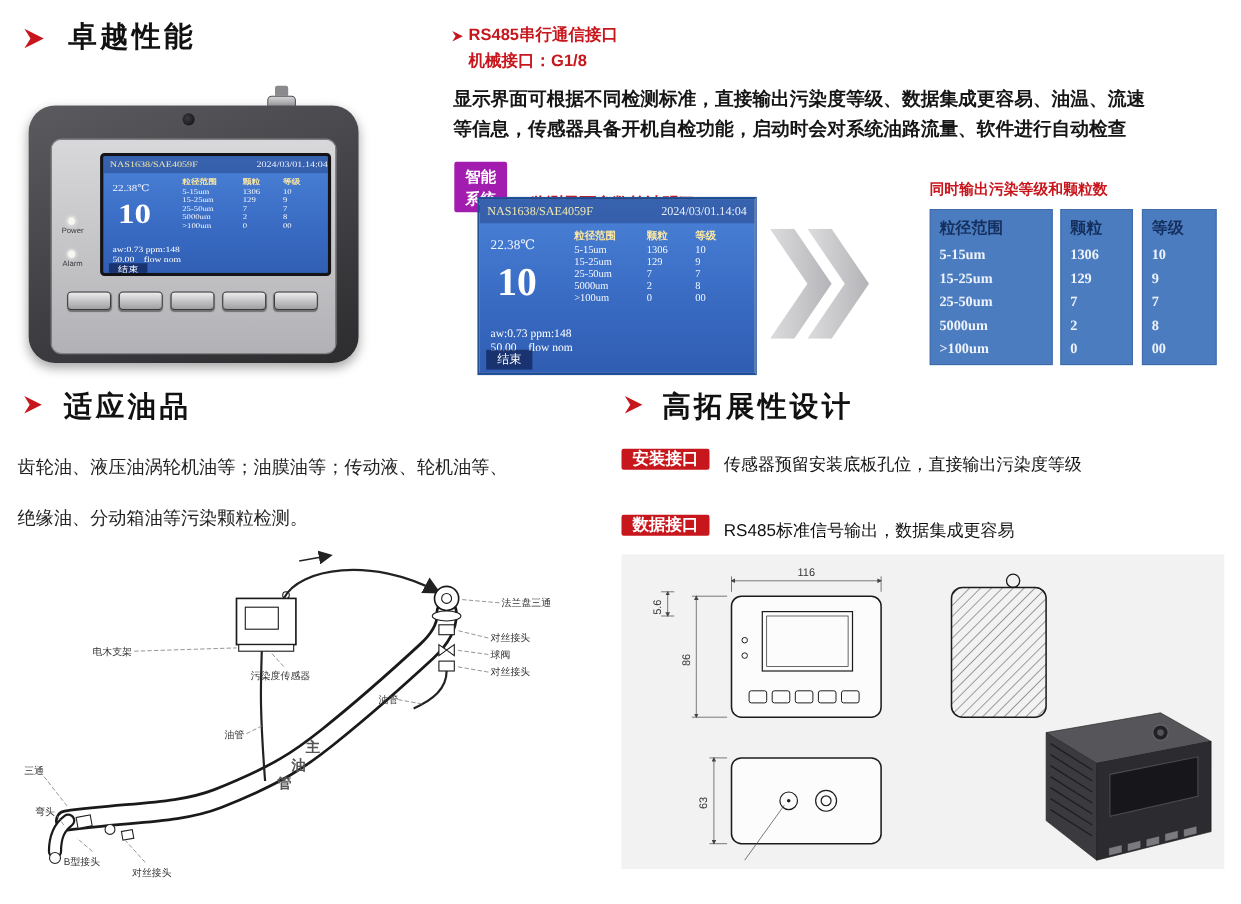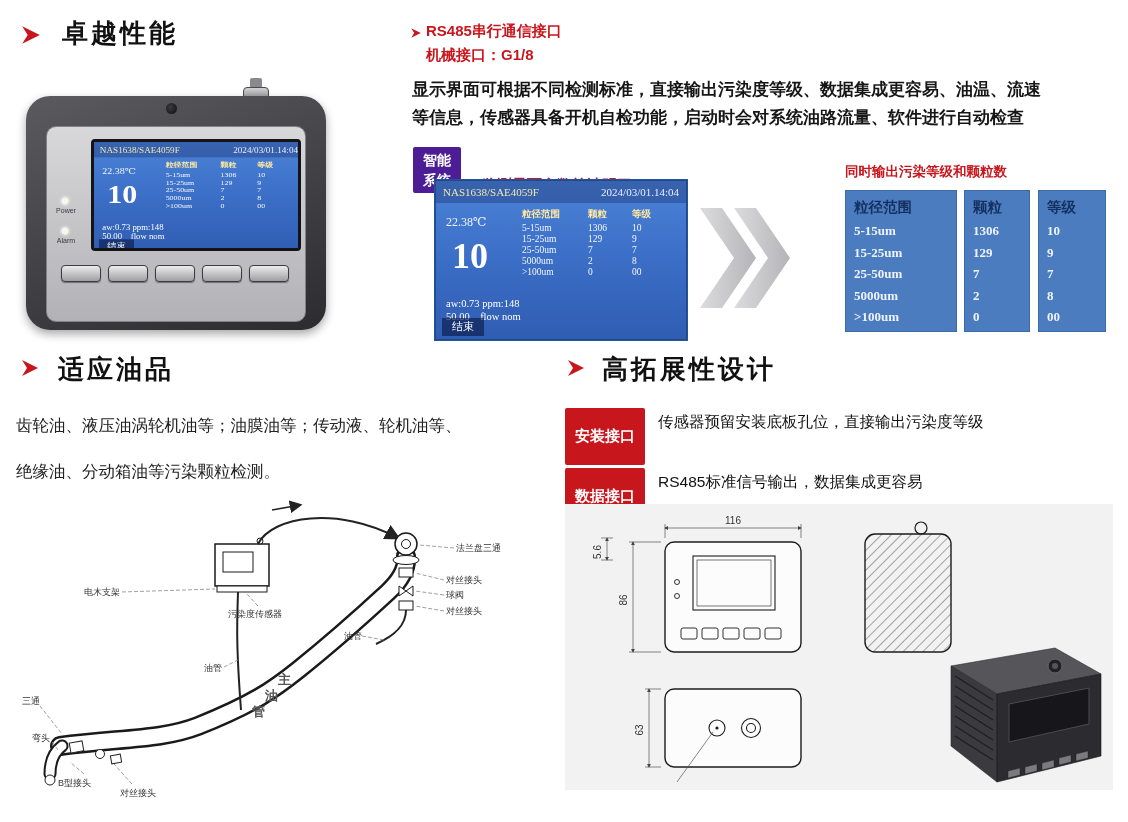--- a/index.html
+++ b/index.html
@@ -5,21 +5,21 @@
   * { margin:0; padding:0; box-sizing:border-box; }
   html,body { background:#fff; }
   body { font-family:"Liberation Sans","DejaVu Sans",sans-serif; color:#111; }
   .page { position:relative; width:1128px; height:822px; background:#fff; overflow:hidden; }
   .abs { position:absolute; }
   svg.abs { position:absolute; }
 
   .h-sec { position:absolute; font-size:26px; font-weight:bold; color:#111; letter-spacing:3px; }
   .red-line { position:absolute; color:#c8161d; font-weight:bold; font-size:15px; }
   .desc { position:absolute; left:412px; top:76px; width:712px; font-size:17px; font-weight:bold; color:#161616; line-height:28px; }
-  .badge-sys { position:absolute; left:413px; top:147px; width:48px; height:46px; background:#4c1d95; color:#fff;
+  .badge-sys { position:absolute; left:413px; top:147px; width:48px; height:46px; background:#a21caf; color:#fff;
                font-size:14px; font-weight:bold; line-height:20px; text-align:center; padding-top:3px; border-radius:2px; }
   .cap-left  { position:absolute; left:482px; top:150px; color:#c8161d; font-weight:bold; font-size:15px;margin-top:26px; }
   .cap-right { position:absolute; left:845px; top:163px; color:#c8161d; font-weight:bold; font-size:13.5px; }
 
   
   .lcd { position:relative; width:252px; height:160px; overflow:hidden;
          background:linear-gradient(180deg,#4b82d8 0%,#3a6cc4 55%,#2f5db2 100%);
          border:1px solid #1e4a8c; color:#fff;
          font-family:"Liberation Serif","DejaVu Serif",serif; }
   .lcd-header { display:flex; justify-content:space-between; align-items:center; height:22px; padding:0 7px;
@@ -65,21 +65,21 @@
   
   .bpanel { position:absolute; top:190px; height:142px; background:#4c7cc0; padding:8px 9px;
             font-family:"Liberation Serif","DejaVu Serif",serif; box-shadow:inset 0 0 0 1px #3f6aa8; }
   .bpanel .ph { font-size:14.5px; font-weight:bold; color:#14305e; margin-bottom:3px; }
   .bpanel .pv { font-size:13px; font-weight:bold; color:#eef3fb; line-height:21.5px; }
 
   
   .oil-desc { position:absolute; left:16px; top:402px; width:548px; font-size:16.5px; font-weight:normal;
               color:#222; line-height:46px; }
   .ibadge { position:absolute; background:#c8161d; color:#fff; font-size:15px; font-weight:bold;
-            padding:19px 10px; border-radius:2px; }
+            padding:0 10px; border-radius:2px; }
   .itext { position:absolute; font-size:15.5px; color:#111; }
   .tech-bg { position:absolute; left:565px; top:504px; width:548px; height:286px; background:#f2f2f2; }
 
   
   .dim    { font-size:10px; fill:#333; font-family:"Liberation Sans",sans-serif; }
   .dlabel { font-size:9px; fill:#333; font-family:"Liberation Sans",sans-serif; }
   .dmain  { font-size:13px; font-weight:bold; fill:#555; font-family:"Liberation Serif",serif; }
   .leader line { stroke:#888; stroke-width:0.8; stroke-dasharray:4 2; }
 </style>
 </head>

